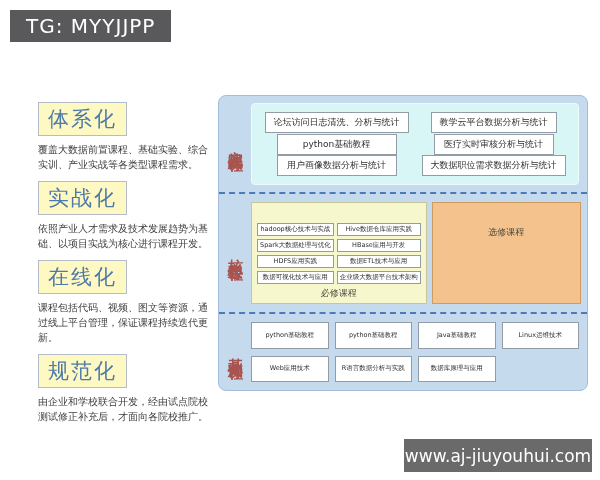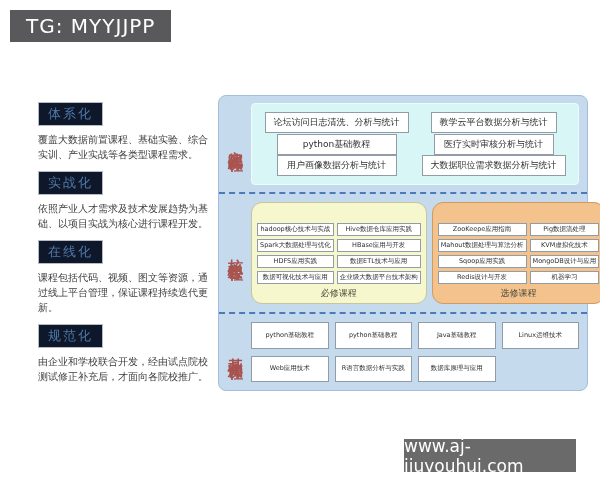--- a/index.html
+++ b/index.html
@@ -7,30 +7,30 @@
     position:relative;width:600px;height:480px;background:#ffffff;overflow:hidden;
     font-family:"DejaVu Sans","Liberation Sans",sans-serif;
   }
   
   .tg-bar{
     position:absolute;left:10px;top:10px;height:32px;
     background:#59595b;color:#ffffff;font-size:20px;
     display:flex;align-items:center;padding:0 16px;letter-spacing:1px;
   }
   .site-bar{
-    position:absolute;left:404px;top:439px;width:172px;height:33px;
+    position:absolute;left:404px;top:439px;width:188px;height:33px;
     background:#6a6a6a;color:#ffffff;font-size:17px;
     display:flex;align-items:center;justify-content:center;
   }
   
   .features{position:absolute;left:38px;top:102px;width:178px;}
   .feature{margin-bottom:9px;}
   .feature-label{
-    display:inline-block;border:1px solid #b3bcc7;background:#0f172a;
-    color:#4e79a8;font-size:13px;padding:2px 9px;letter-spacing:2px;
+    display:inline-block;border:1px solid #b3bcc7;background:#fef9c3;
+    color:#4e79a8;font-size:21px;padding:2px 9px;letter-spacing:2px;
   }
   .feature-desc{
     margin:6px 0 0 0;font-size:10px;color:#3d3d3d;line-height:1.5;
   }
   
   .panel{
     position:absolute;left:218px;top:95px;width:370px;height:296px;
     background:#c6daee;border:1px solid #a3bedc;border-radius:8px;
     box-sizing:border-box;display:flex;flex-direction:column;
   }
@@ -53,21 +53,21 @@
   .cbox{
     background:#ffffff;border:1px solid #929ca6;color:#2f2f2f;
     display:flex;align-items:center;justify-content:center;
     white-space:nowrap;box-sizing:border-box;
   }
   .lg{font-size:9px;padding:3px 8px;min-width:120px;}
   
   .s2{height:118px;flex:1;padding:8px 6px 8px 0;}
   .core-content{flex:1;height:100%;display:flex;gap:5px;}
   .sub-panel{
-    box-sizing:border-box;border-radius:11px;padding:20px 5px 2px;
+    box-sizing:border-box;border-radius:0;padding:20px 5px 2px;
     display:flex;flex-direction:column;
   }
   .ypanel{flex:1.1;background:#f7f7ce;border:1px solid #c6c69b;}
   .opanel{flex:1;background:#f3c28d;border:1px solid #cf9b61;}
   .grid2{flex:1;display:grid;grid-template-columns:1fr 1fr;gap:3px 3px;}
   .ogrid{grid-template-columns:1.15fr 1fr;}
   .sm{font-size:6.5px;padding:1px 2px;}
   .plabel{
     text-align:center;font-size:9px;color:#4a4a3c;padding:3px 0 1px;flex:0 0 auto;
   }
@@ -148,30 +148,20 @@
             <div class="cbox sm">Spark大数据处理与优化</div>
             <div class="cbox sm">HBase应用与开发</div>
             <div class="cbox sm">HDFS应用实践</div>
             <div class="cbox sm">数据ETL技术与应用</div>
             <div class="cbox sm">数据可视化技术与应用</div>
             <div class="cbox sm">企业级大数据平台技术架构</div>
           </div>
           <div class="plabel">必修课程</div>
         </div>
         <div class="sub-panel opanel">
-          <div class="grid2 ogrid">
-            <div class="cbox sm">ZooKeepe应用指南</div>
-            <div class="cbox sm">Pig数据流处理</div>
-            <div class="cbox sm">Mahout数据处理与算法分析</div>
-            <div class="cbox sm">KVM虚拟化技术</div>
-            <div class="cbox sm">Sqoop应用实践</div>
-            <div class="cbox sm">MongoDB设计与应用</div>
-            <div class="cbox sm">Redis设计与开发</div>
-            <div class="cbox sm">机器学习</div>
-          </div>
           <div class="plabel">选修课程</div>
         </div>
       </div>
     </div>
 
     <div class="dash"></div>
 
     <div class="section s3">
       <div class="vtitle">基础课程</div>
       <div class="grid4">

